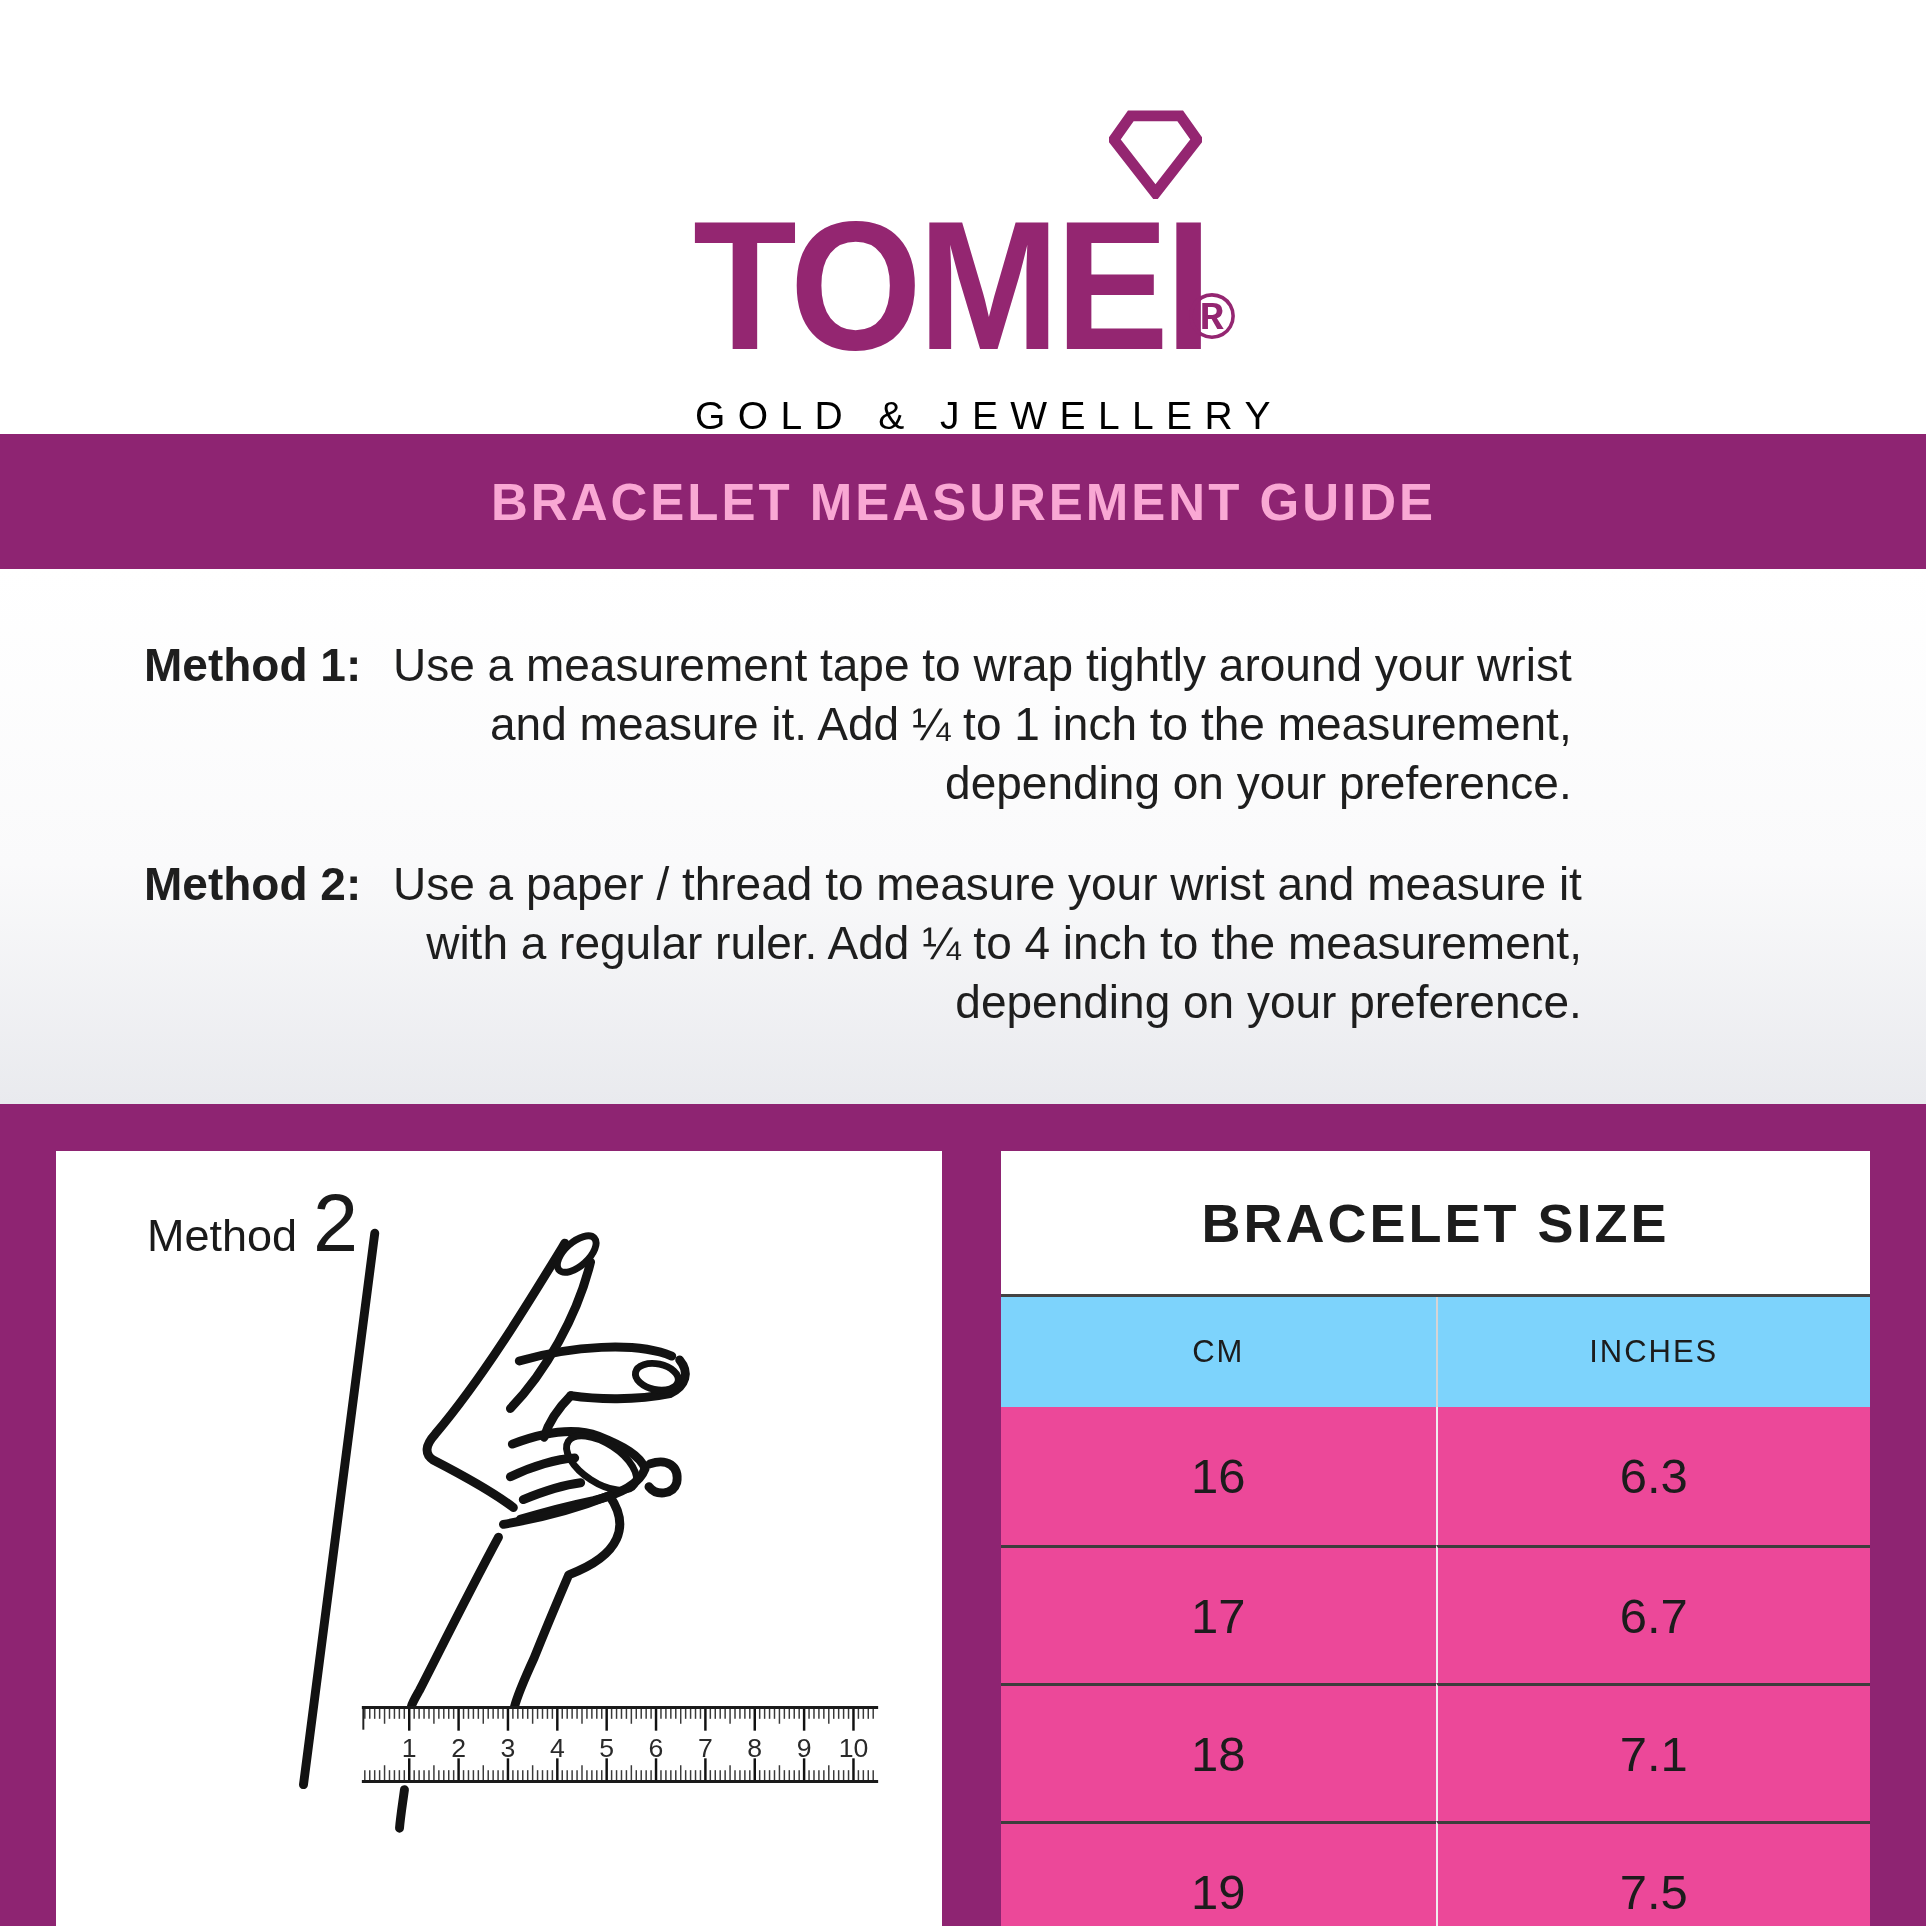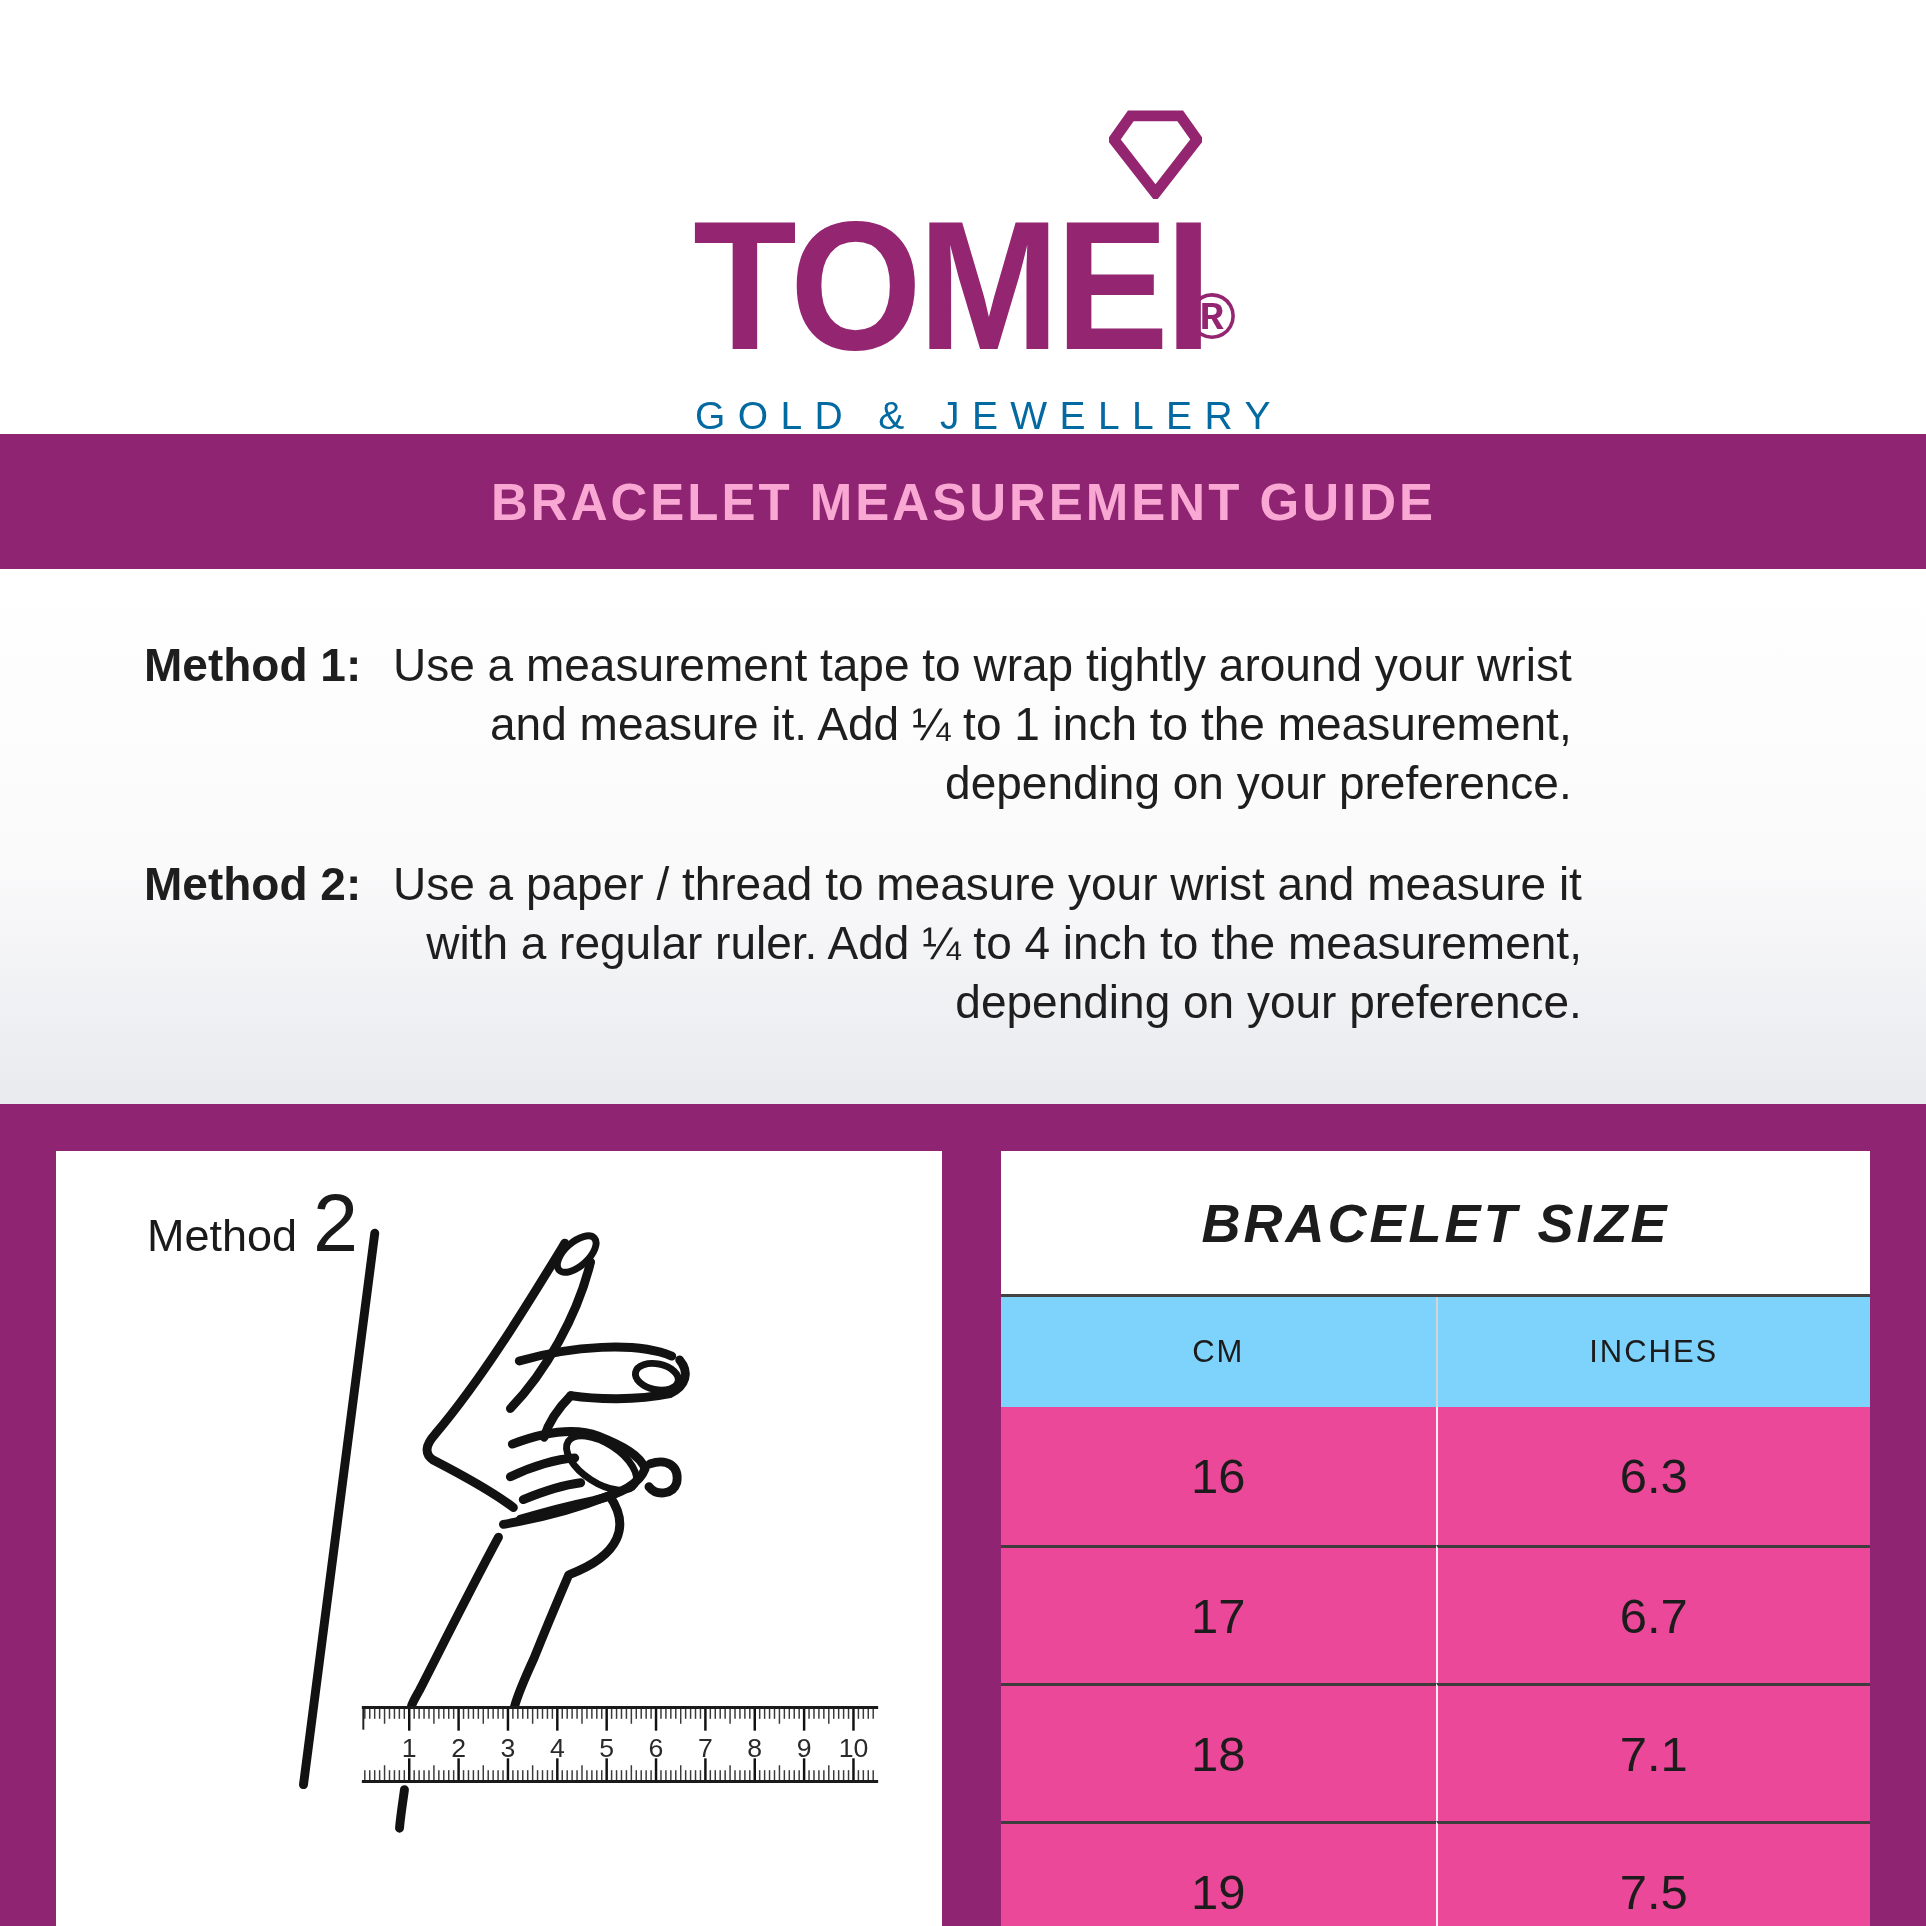--- a/index.html
+++ b/index.html
@@ -6,21 +6,21 @@
   body{font-family:"Liberation Sans", sans-serif; background:#fff;}
   .page{position:relative;width:1927px;height:1927px;overflow:hidden;background:#ffffff;}
 
   
   .top{position:absolute;left:0;top:6px;width:1927px;height:434px;background:#ffffff;}
   .logo{position:absolute;left:634px;top:79px;width:673px;height:356px;}
   .brand{position:absolute;left:59px;top:94px;font-size:170px;font-weight:900;letter-spacing:-4px;
          color:#942671;transform:scaleY(1.08);transform-origin:top left;}
   .diamond{position:absolute;left:475px;top:25px;width:93px;height:89px;}
   .rmark{position:absolute;left:554px;top:198px;font-size:65px;color:#942671;font-weight:700;line-height:1;}
-  .tagline{position:absolute;left:61px;top:309px;width:554px;font-size:39px;font-weight:500;color:#0369a1;
+  .tagline{position:absolute;left:61px;top:309px;width:554px;font-size:39px;font-weight:500;color:#000000;
            letter-spacing:12.4px;white-space:nowrap;}
 
   
   .banner{position:absolute;left:0;top:434px;width:1927px;height:136px;background:#8e2472;
           display:flex;align-items:center;justify-content:center;}
   .banner h1{margin:0;color:#f9a8d4;font-size:51px;font-weight:800;letter-spacing:3px;text-align:right;}
 
   
   .methods{position:absolute;left:0;top:569px;width:1927px;height:535px;
            background:linear-gradient(180deg,#ffffff 0%,#fafafb 55%,#e9eaee 100%);
@@ -43,21 +43,21 @@
   .illus-label{position:absolute;left:91px;top:28px;color:#1a1a1a;font-size:45px;line-height:89px;}
   .illus-label .big{font-size:81px;font-weight:400;margin-left:16px;}
   .hand-svg{position:absolute;left:0;top:0;width:886px;height:709px;}
   .ruler-svg{position:absolute;left:305px;top:555px;width:518px;height:77px;background:#ffffff;}
 
   
   .table-box{position:relative;width:869px;flex:none;}
   .size-table{display:grid;width:100%;height:100%;grid-template-columns:1fr 1fr;
               grid-template-rows:146px 110px 1fr 1fr 1fr 1fr;color:#1c1c1c;}
   .st-title{grid-column:1/3;display:flex;align-items:center;justify-content:center;
-            font-size:54px;font-weight:600;letter-spacing:3px;border-bottom:3px solid #434343;font-style:italic;}
+            font-size:54px;font-weight:600;letter-spacing:3px;border-bottom:3px solid #434343;}
   .st-h{display:flex;align-items:center;justify-content:center;font-size:31px;font-weight:500;letter-spacing:2px;background:#7dd3fc;}
   .st-h.col2{border-left:2px solid #d6d4d5;}
   .st-c{background:#ec4899;display:flex;align-items:center;justify-content:center;font-size:49px;font-weight:500;}
   .st-c.sep{border-top:3px solid #3d3d3d;}
   .st-c.col2{border-left:2px solid #efedee;box-sizing:border-box;}
 </style>
 </head>
 <body>
 
 <div class="page">

